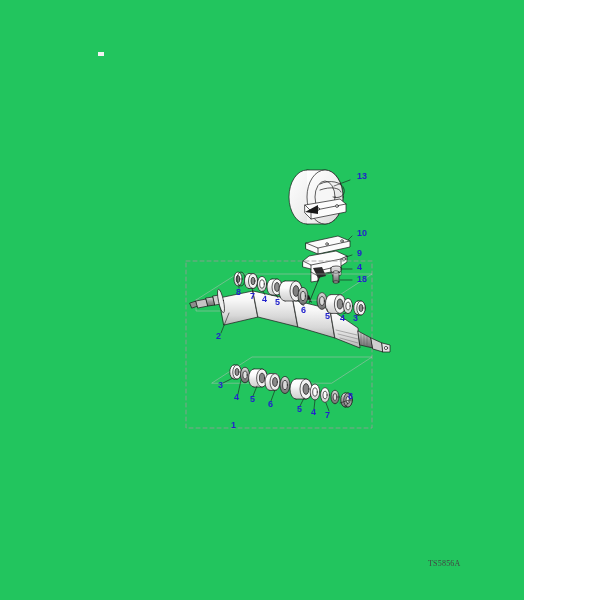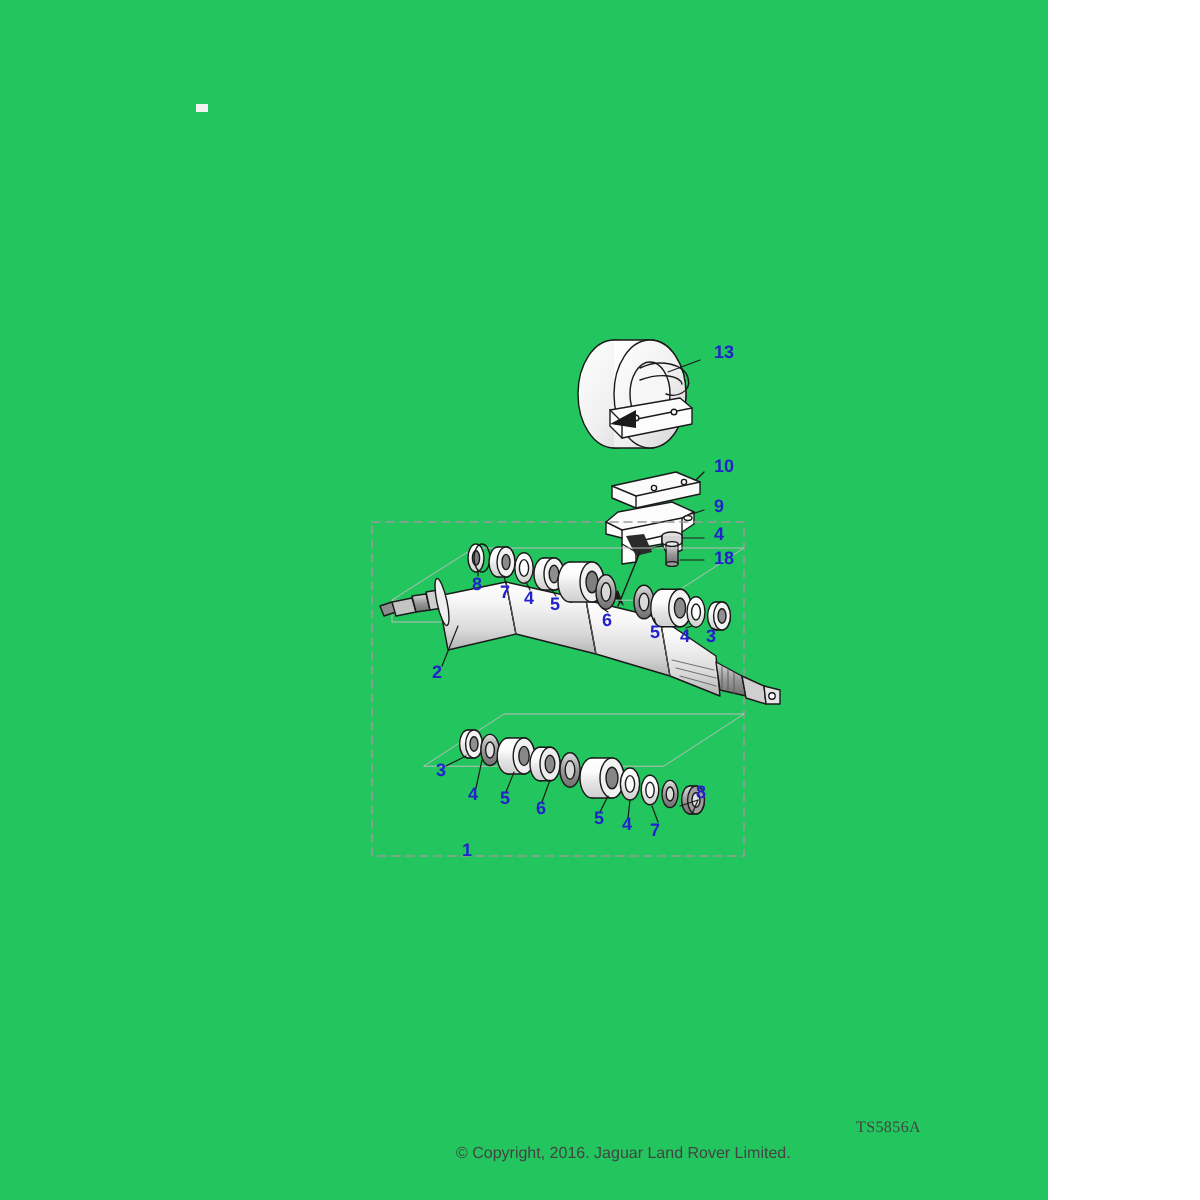--- a/index.html
+++ b/index.html
@@ -352,16 +352,15 @@
   <div class="callout-num" style="left:234px; top:393px;">4</div>
   <div class="callout-num" style="left:250px; top:395px;">5</div>
   <div class="callout-num" style="left:268px; top:400px;">6</div>
   <div class="callout-num" style="left:297px; top:405px;">5</div>
   <div class="callout-num" style="left:311px; top:408px;">4</div>
   <div class="callout-num" style="left:325px; top:411px;">7</div>
   <div class="callout-num" style="left:348px; top:392px;">8</div>
 
   <div class="callout-num" style="left:231px; top:421px;">1</div>
 
-  <div id="footer-copyright">© Copyright, 2016. Jaguar Land Rover Limited.</div>
   <div id="footer-partcode">TS5856A</div>
 
 </div>
 
 </body></html>

